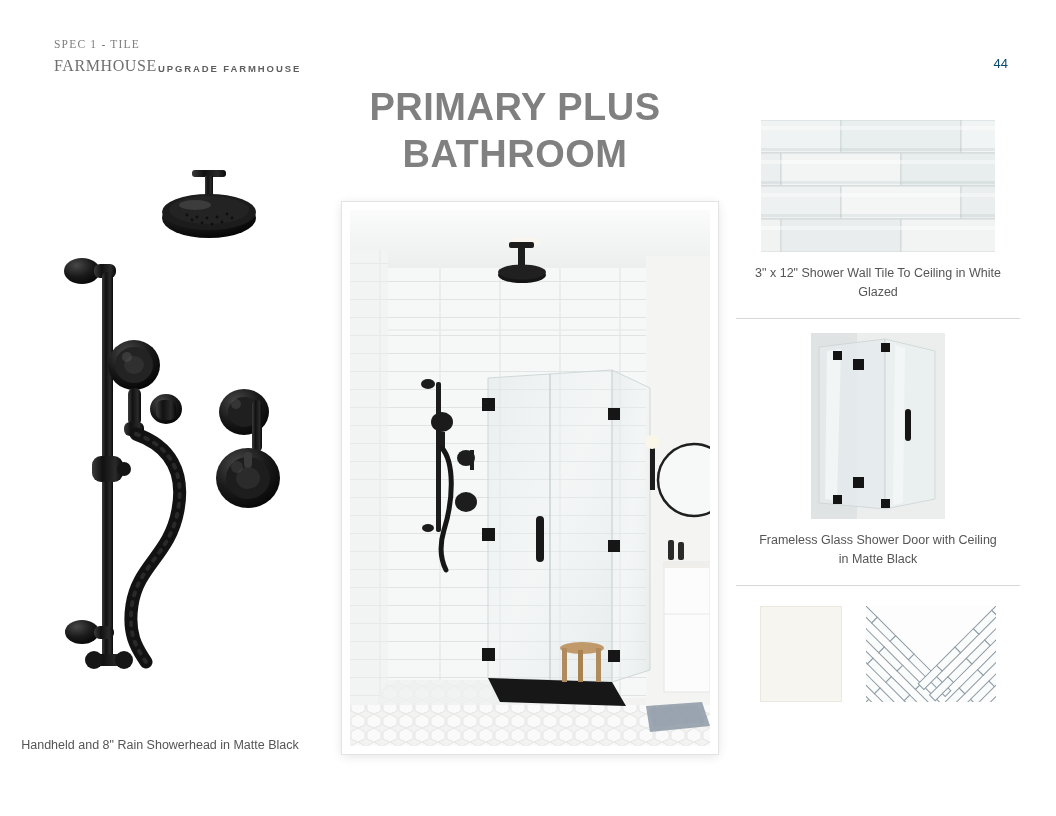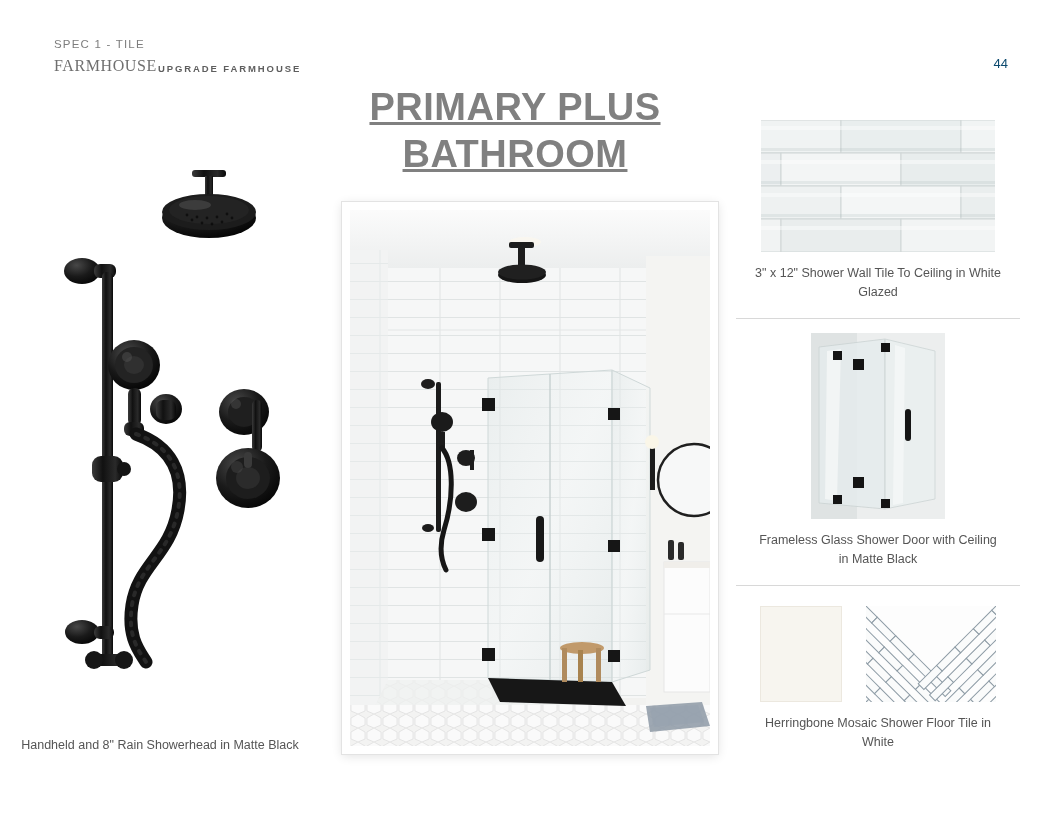--- a/index.html
+++ b/index.html
@@ -10,21 +10,21 @@
     font-family:"Liberation Sans", sans-serif;
     color:#4a4a4a;
     position:relative;
     overflow:hidden;
   }
 
   
   .hdr-spec {
     position:absolute; left:54px; top:38px;
     font-size:11.5px; letter-spacing:1.2px; color:#7d7d7d;
-    font-family:Liberation Sans, sans-serif;
+    font-family:Liberation Serif, serif;
   }
   .hdr-farmhouse {
     position:absolute; left:54px; top:57px;
     font-size:16px; letter-spacing:0.6px; color:#6f6f6f;
     font-family:"Liberation Serif", serif;
     text-align:right;
   }
   .hdr-upgrade {
     position:absolute; left:158px; top:63px;
     font-size:9.5px; letter-spacing:1.9px; font-weight:bold; color:#5e5e5e;
@@ -34,21 +34,20 @@
     font-size:13px; color:#0c4a6e;
   }
 
   
   .title {
     position:absolute; left:300px; top:84px; width:430px;
     text-align:center;
     font-size:38px; line-height:47px; font-weight:bold;
     letter-spacing:0.5px;
     color:#808080;
-    text-decoration:underline;
   }
 
   
   .left-col {
     position:absolute; left:20px; top:160px; width:280px; height:600px;
   }
   .left-caption {
     position:absolute; left:20px; top:736px; width:280px;
     text-align:center; font-size:12.5px; line-height:19px; color:#555;
   }
@@ -441,15 +440,14 @@
                   <rect x="72" y="80" width="26" height="8"></rect>
                     <rect x="98" y="80" width="26" height="8"></rect>
                   <rect x="124" y="80" width="26" height="8"></rect>
                 </g>
               </g>
             </g>
           </g>
         </svg>
       </div>
     </div>
-    <div class="swatch-caption">Herringbone Mosaic Shower Floor Tile in White</div>
   </div>
 </div>
 
 </body></html>

